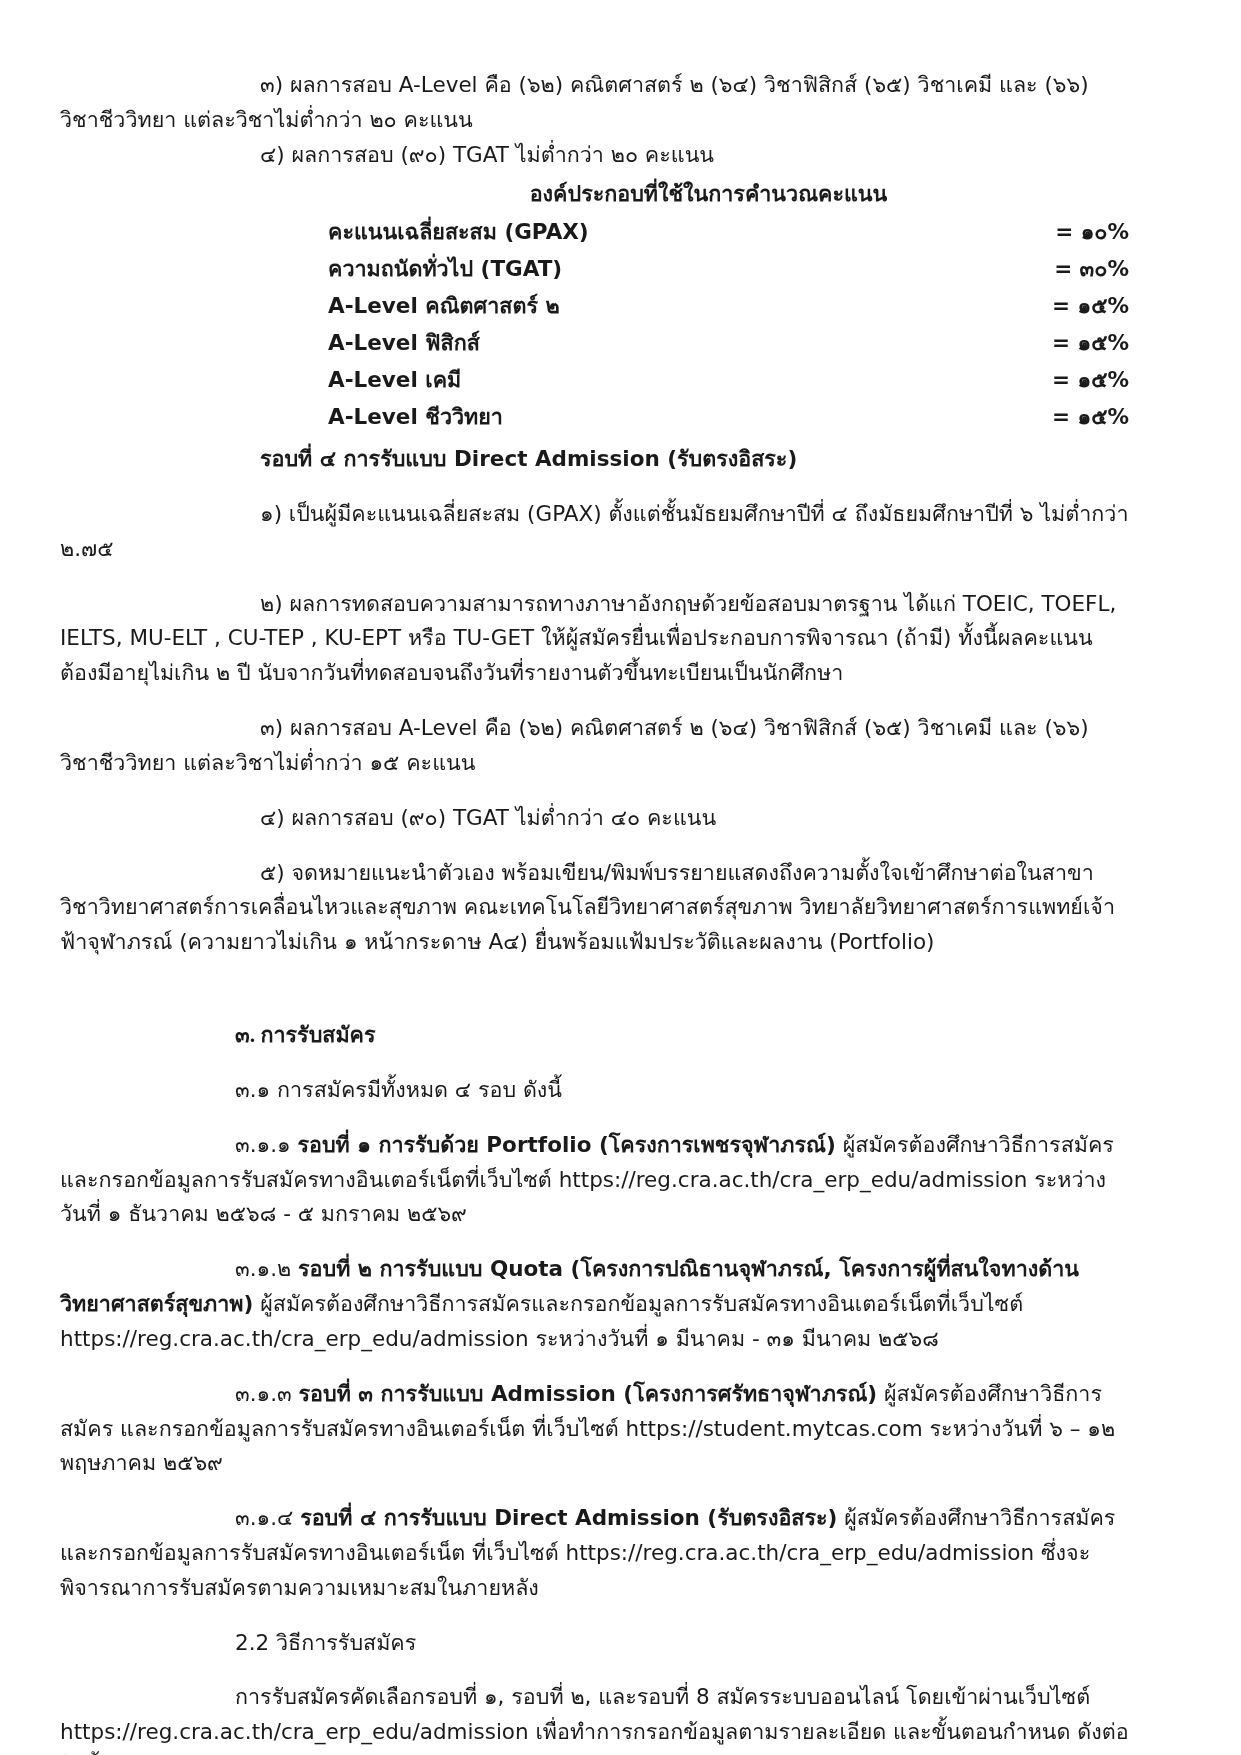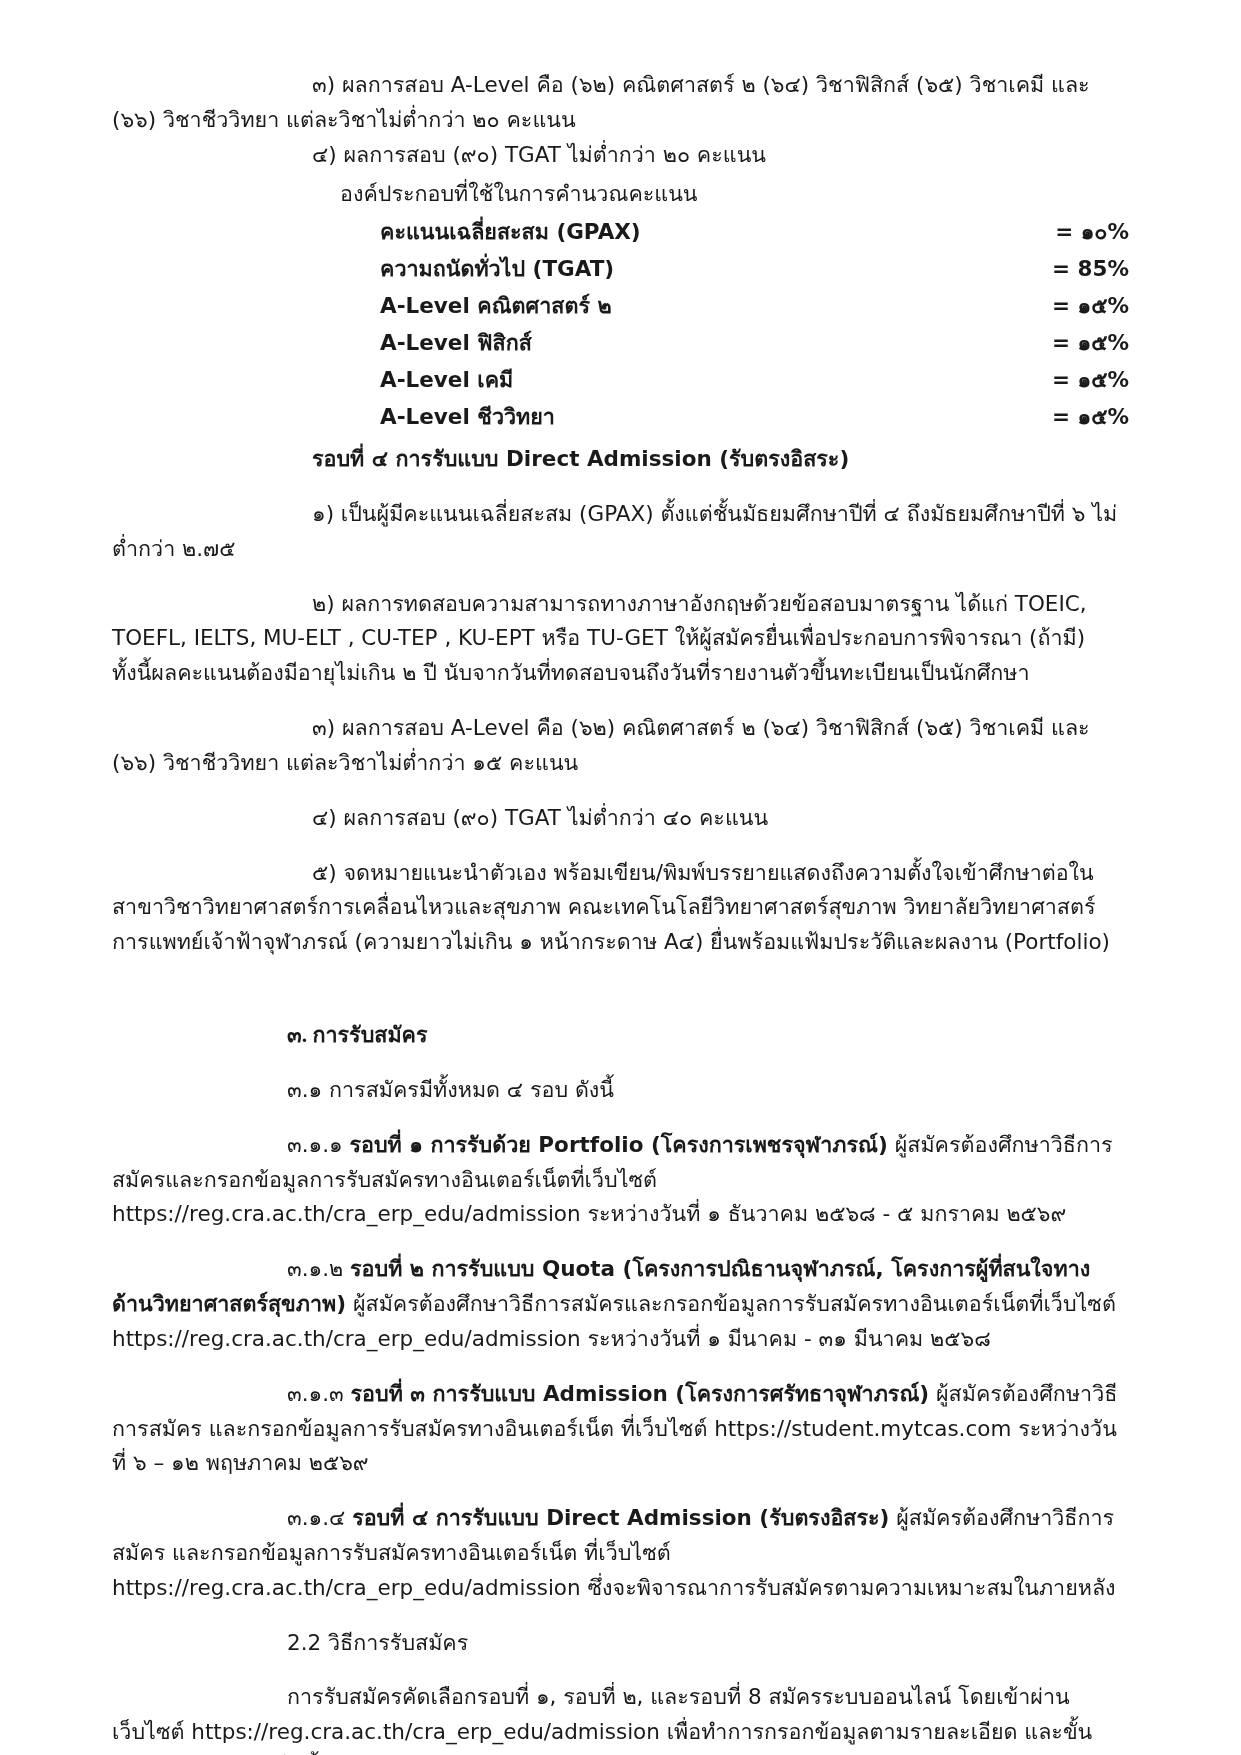--- a/index.html
+++ b/index.html
@@ -10,37 +10,38 @@
   body {
     font-family: "DejaVu Sans", "Liberation Sans", sans-serif;
     color: #1a1a1a;
   }
   .page {
     width: 1241px;
     height: 1755px;
     position: relative;
     background: #ffffff;
     box-sizing: border-box;
-    padding: 68px 112px 60px 112px;
+    padding: 68px 112px 60px 60px;
     font-size: 21.5px;
     line-height: 1.62;
   }
   .para {
     margin: 0 0 0 0;
     text-align: left;
   }
   .indent-hang { padding-left: 0; text-indent: 200px; }
   .indent-hang2 { padding-left: 0; text-indent: 175px; }
   .bold { font-weight: bold; }
   .gap-lg { height: 38px; }
 
   .sub-head {
     padding-left: 228px;
-    font-weight: normal;
+    font-weight: bold;
     margin: 5px 0 2px 0;
+    text-align: center;
   }
   .comp-list {
     margin: 0;
     padding: 0 0 0 0;
     list-style: none;
     font-weight: bold;
   }
   .comp-row {
     display: flex;
     padding-left: 268px;
@@ -76,21 +77,21 @@
 
   <div class="comp-list">
     <div class="comp-row">
       <span class="name">คะแนนเฉลี่ยสะสม (GPAX)</span>
       <span class="spacer"></span>
       <span class="val">= ๑๐%</span>
     </div>
     <div class="comp-row">
       <span class="name">ความถนัดทั่วไป (TGAT)</span>
       <span class="spacer"></span>
-      <span class="val">= 85%</span>
+      <span class="val">= ๓๐%</span>
     </div>
     <div class="comp-row">
       <span class="name">A-Level คณิตศาสตร์ ๒</span>
       <span class="spacer"></span>
       <span class="val">= ๑๕%</span>
     </div>
     <div class="comp-row">
       <span class="name">A-Level ฟิสิกส์</span>
       <span class="spacer"></span>
       <span class="val">= ๑๕%</span>

